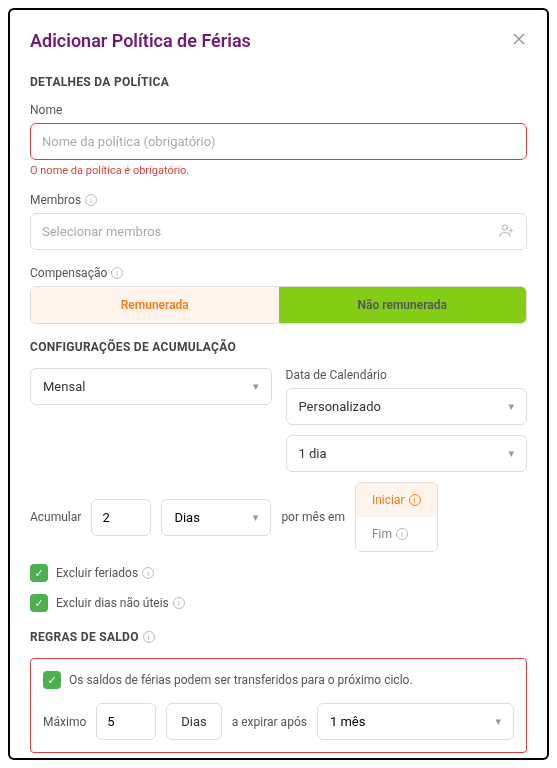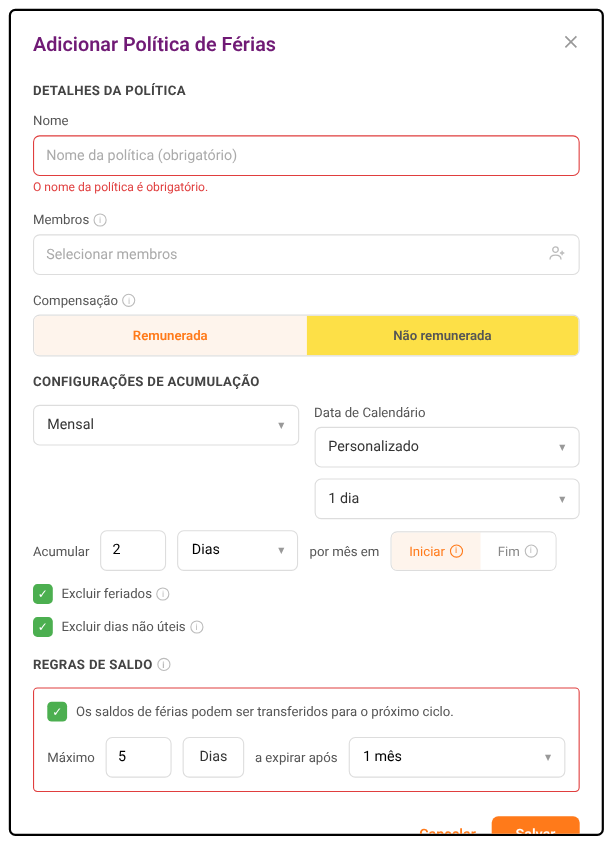--- a/index.html
+++ b/index.html
@@ -104,21 +104,21 @@
       border-radius: 6px;
       overflow: hidden;
     }
     .toggle-btn {
       flex: 1;
       padding: 11px;
       text-align: center;
       font-size: 12px;
       font-weight: 600;
       cursor: pointer;
-      background: #fde047;
+      background: #84cc16;
       color: #555;
       border: none;
     }
     .toggle-btn.active {
       background: #fef4ec;
       color: #ff7a1a;
     }
     .row {
       display: flex;
       gap: 14px;
@@ -170,20 +170,21 @@
       display: flex;
       justify-content: space-between;
       align-items: center;
       cursor: pointer;
     }
     .tab-group {
       display: flex;
       border: 1px solid #ddd;
       border-radius: 6px;
       overflow: hidden;
+      flex-direction: column;
     }
     .tab-btn {
       padding: 10px 16px;
       font-size: 12px;
       cursor: pointer;
       background: #fff;
       border: none;
       color: #888;
       display: flex;
       align-items: center;

